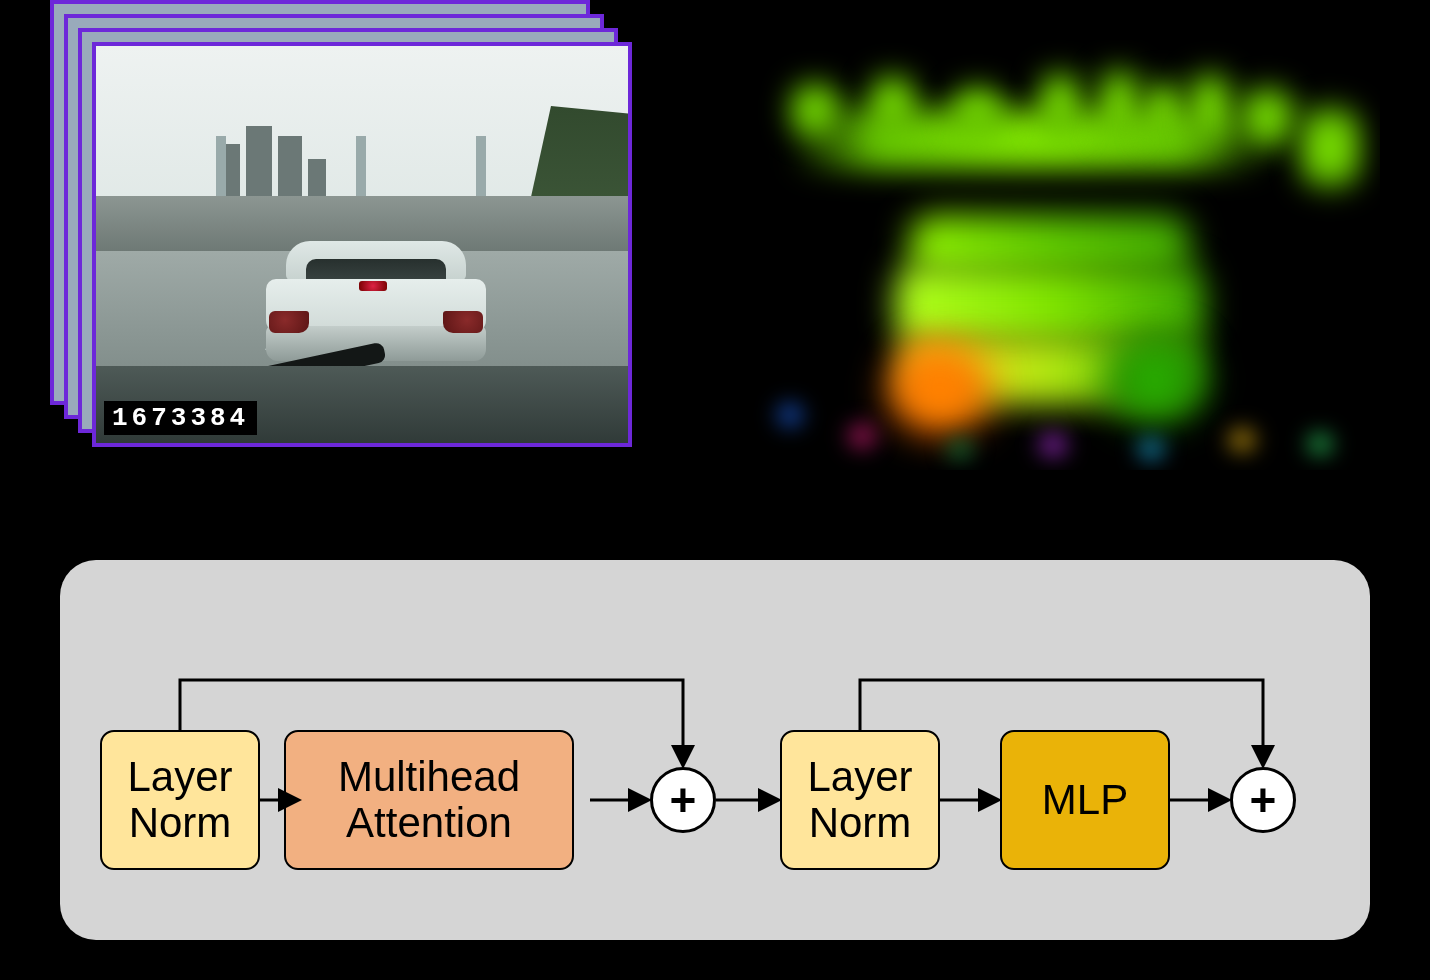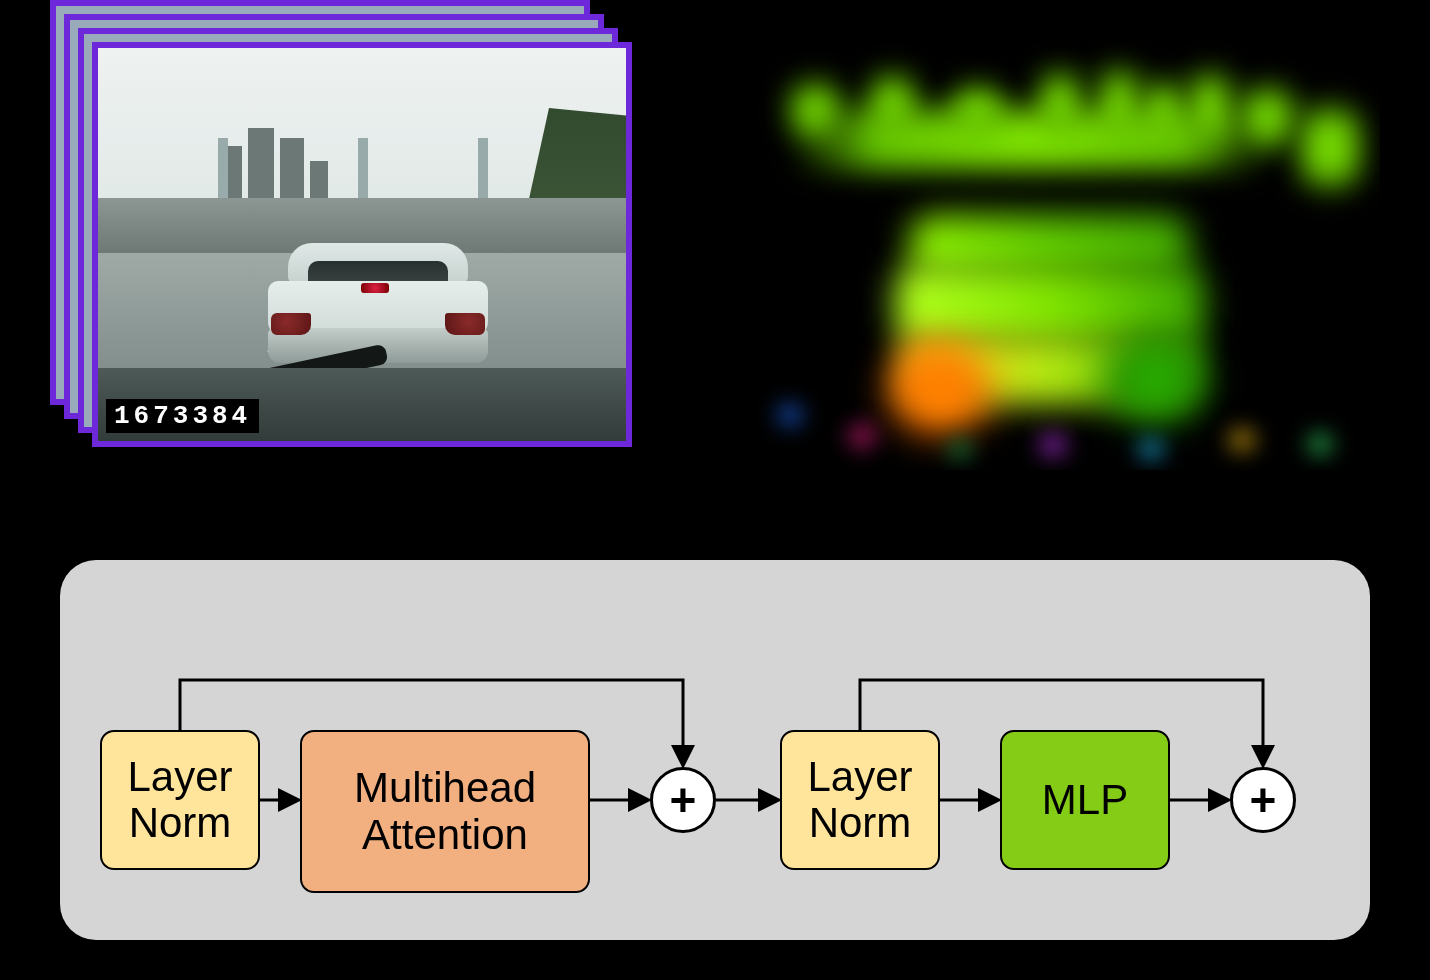--- a/index.html
+++ b/index.html
@@ -1,21 +1,21 @@
 <!DOCTYPE html>
 <html><head>
 <meta charset="utf-8">
 <style>
 *{box-sizing:border-box;margin:0;padding:0}
 body{width:1430px;height:980px;background:#000;font-family:Arial,Helvetica,sans-serif;position:relative;overflow:hidden}
 .top-region{position:absolute;top:0;left:0;width:1430px;height:520px}
 
 
 .frame-stack{position:absolute;left:50px;top:0;width:590px;height:460px}
-.frame{position:absolute;width:540px;height:405px;border:6px solid #6d28d9;overflow:hidden}
+.frame{position:absolute;width:540px;height:405px;border:4px solid #6d28d9;overflow:hidden}
 .fA{left:0;top:0;background:#9ab}
 .fB{left:14px;top:14px;background:#9ab}
 .fC{left:28px;top:28px;background:#9ab}
 .fD{left:42px;top:42px}
 
 .scene{position:absolute;inset:0;background:linear-gradient(to bottom,#eef2f1 0%,#e1e9e7 40%,#c9d1cf 48%,#9aa7a4 55%,#a0aca9 62%,#7e8c8a 80%,#5b6967 100%)}
 .sky-trees{position:absolute;right:0;top:60px;width:110px;height:150px;background:linear-gradient(to bottom,#324a2e,#405a3b);clip-path:polygon(30% 0,100% 5%,100% 100%,0 100%)}
 .bridge{position:absolute;left:0;top:150px;width:540px;height:55px;background:linear-gradient(to bottom,#8c9692,#6e7975);box-shadow:0 6px 0 rgba(40,50,48,.35)}
 .pylon{position:absolute;top:-60px;width:10px;height:60px;background:#9aa}
 .pyl1{left:120px}
@@ -55,21 +55,21 @@
 .cgTL{position:absolute;left:-20px;top:130px;width:120px;height:90px;border-radius:50%;filter:blur(18px);background:radial-gradient(circle,#ff9a00,#ff6a00 50%,rgba(200,60,0,0) 80%)}
 .cgTR{position:absolute;right:-10px;top:120px;width:110px;height:90px;border-radius:50%;filter:blur(18px);background:radial-gradient(circle,#3bd900,#157a00 55%,rgba(0,60,0,0) 82%)}
 .low-speck{position:absolute;border-radius:50%;filter:blur(10px)}
 
 
 .diagram{position:absolute;left:60px;top:560px;width:1310px;height:380px;border-radius:36px;background:#d5d5d5}
 .title{position:absolute;top:18px;left:0;width:100%;text-align:center;font-size:48px;color:#000}
 .block{position:absolute;border:2px solid #000;border-radius:14px;display:flex;align-items:center;justify-content:center;text-align:center;font-size:42px;line-height:1.1;color:#000}
 .ln{background:#ffe59b}
 .ma{background:#f2b081}
-.mlp{background:#84cc16}
+.mlp{background:#eab308}
 .plus{position:absolute;width:66px;height:66px;border:3px solid #000;border-radius:50%;background:#fff;display:flex;align-items:center;justify-content:center;font-size:46px;font-weight:bold}
 svg.arrows{position:absolute;left:0;top:0;width:1310px;height:380px;pointer-events:none}
 </style>
 </head>
 <body>
 
 <div class="top-region">
 
   <div class="frame-stack">
     <div class="frame fA"></div>
@@ -139,21 +139,21 @@
     <div class="low-speck" style="left:600px;top:390px;width:40px;height:28px;background:radial-gradient(circle,#2ac25a,rgba(0,40,10,0) 75%)"></div>
   </div>
 </div>
 
 <div class="diagram">
 
   <div class="block ln" style="left:40px;top:170px;width:160px;height:140px">
       <span style="white-space:pre-line">Layer
 Norm</span>
     </div>
-  <div class="block ma" style="left:240px;top:170px;width:290px;height:163px">
+  <div class="block ma" style="left:224px;top:170px;width:290px;height:140px">
       <span style="white-space:pre-line">Multihead
 Attention</span>
     </div>
   <div class="plus" style="left:590px;top:207px">
       <span>+</span>
     </div>
   <div class="block ln" style="left:720px;top:170px;width:160px;height:140px">
       <span style="white-space:pre-line">Layer
 Norm</span>
     </div>

